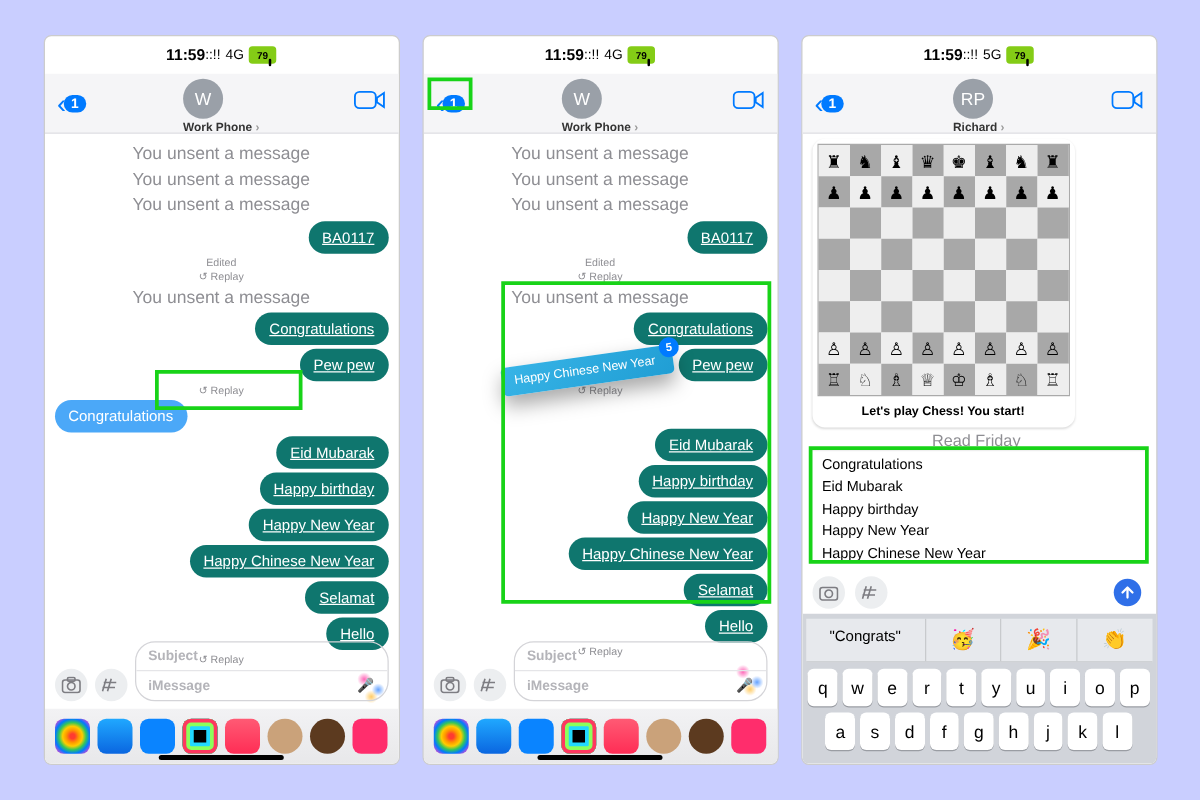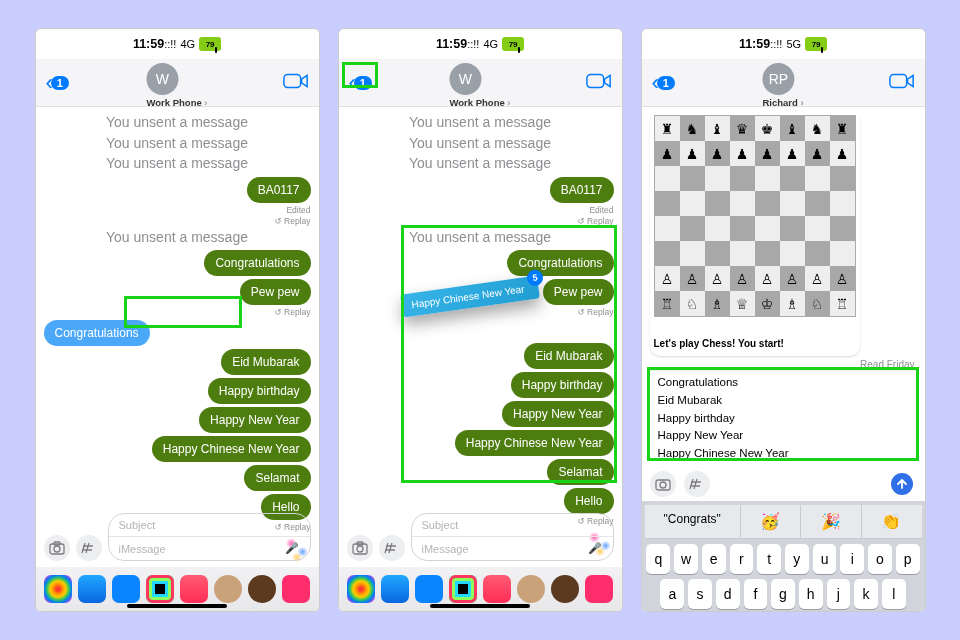--- a/index.html
+++ b/index.html
@@ -15,43 +15,43 @@
   .back-chevron{ font-size:22px; line-height:1; margin-right:-2px;}
   .back-badge{ background:#007aff; color:#fff; border-radius:10px; font-size:11px; padding:1px 6px; font-weight:600;}
   .avatar{ width:32px; height:32px; border-radius:50%; background:#9aa0a8; color:#fff; display:flex; align-items:center; justify-content:center; font-size:14px; font-weight:500;}
   .nav-center{ position:absolute; left:50%; transform:translateX(-50%); top:4px; text-align:center;}
   .contact-name{ font-size:9.5px; color:#333; margin-top:2px;font-weight:bold;}
   .contact-name::after{content:" ›"; color:#999;}
   .video-icon svg{ width:26px; height:18px; }
   .chat-body{ flex:1; overflow:hidden; position:relative; padding:6px 8px 0 8px; font-size:11px;}
   .sys-text{ text-align:center; color:#8e8e93; font-size:14px; line-height:1.4; margin-bottom:1px;}
   .bubble-row{ display:flex; justify-content:flex-end; margin:3px 0;}
-  .bubble{ background:#4d7c0f; color:#fff; padding:6px 11px; border-radius:14px; font-size:12px; max-width:200px;}
-  .meta-row{ text-align:right; color:#8e8e93; font-size:8.5px; margin-top:-1px; margin-bottom:2px;}
+  .bubble{ background:#0f766e; color:#fff; padding:6px 11px; border-radius:14px; font-size:12px; max-width:200px;text-decoration:underline;}
+  .meta-row{ text-align:center; color:#8e8e93; font-size:8.5px; margin-top:-1px; margin-bottom:2px;}
   .tapback-bubble{ background:#4ba8f8; color:#fff; padding:6px 11px; border-radius:14px; font-size:12px; display:inline-block;}
   .highlight{ border:3px solid #18d318; position:absolute; pointer-events:none;}
-  .input-area{ position:absolute; bottom:46px; left:0; right:0; padding:4px 8px; display:flex; align-items:flex-end; gap:6px;}
+  .input-area{ position:absolute; bottom:46px; left:0; right:0; padding:4px 8px; display:flex; align-items:flex-end; gap:6px;font-weight:bold;}
   .input-stack{ flex:1; border:1px solid #d4d4d8; border-radius:16px; overflow:hidden;}
   .subj-field{ border-bottom:1px solid #e5e5e8; padding:5px 10px; font-size:11px; color:#b4b4b9;}
   .msg-field{ padding:5px 10px; font-size:11px; color:#b4b4b9; display:flex; justify-content:space-between; align-items:center;}
   .round-btn{ width:26px; height:26px; border-radius:50%; background:#eceef0; display:flex; align-items:center; justify-content:center; color:#7d7d82;}
   .dock{ position:absolute; bottom:0; left:0; right:0; height:44px; background:linear-gradient(#f2f2f4,#e8e8ea); display:flex; align-items:center; justify-content:space-around; padding:0 6px;}
   .dock-app{ width:28px; height:28px; border-radius:7px; }
   .home-ind{ position:absolute; bottom:3px; left:50%; transform:translateX(-50%); width:100px; height:4px; background:#000; border-radius:3px;}
   .confetti{ width:28px; height:28px; background: radial-gradient(circle at 30% 30%, #f08, transparent 20%), radial-gradient(circle at 70% 60%, #06f, transparent 20%), radial-gradient(circle at 50% 80%, #fa0, transparent 20%); opacity:.6;}
   
   .flying-msg{ position:absolute; background:linear-gradient(135deg,#38b4e7,#209ed4); color:#fff; padding:6px 14px 6px 10px; font-size:10px; border-radius:4px; transform:rotate(-8deg); box-shadow:0 8px 16px rgba(0,0,0,.35);}
   .flying-badge{ position:absolute; top:-6px; right:-6px; width:16px; height:16px; border-radius:50%; background:#007aff; color:#fff; font-size:9px; display:flex; align-items:center; justify-content:center; font-weight:600;}
   
   .chess-card{ background:#fff; border-radius:10px; box-shadow:0 1px 2px rgba(0,0,0,.15); padding:4px; width:210px; margin-left:2px;}
   .chess-board{ width:100%; aspect-ratio:1; display:grid; grid-template-columns:repeat(8,1fr); grid-template-rows:repeat(8,1fr); border:1px solid #aaa;}
   .sq{ display:flex; align-items:center; justify-content:center; font-size:14px; line-height:1;}
   .dark{ background:#a8a8a8;} .light{ background:#eee;}
-  .chess-caption{ text-align:left; font-size:10px; font-weight:600; padding:21px 0 3px;}
-  .read-receipt{ text-align:right; font-size:10px; color:#8e8e93; margin:3px 4px 0 0;}
+  .chess-caption{ text-align:center; font-size:10px; font-weight:600; padding:7px 0 3px;}
+  .read-receipt{ text-align:center; font-size:13px; color:#8e8e93; margin:3px 4px 0 0;}
   .compose-box{ margin:10px 6px 2px 6px; border:1px solid #d0d0d5; border-radius:14px; padding:6px 10px; min-height:22px; font-size:12.5px; display:flex; justify-content:space-between; align-items:flex-start;}
   .caret::after{content:"|"; color:#007aff; animation:none;}
   .suggest-list{ margin:0 6px; border-top:1px solid #eee; padding:3px 10px 6px; font-size:11.5px; line-height:1.55; display:flex; flex-direction:column;}
   .compose-tool-row{ display:flex; align-items:center; gap:8px; padding:2px 8px 4px;}
   .send-btn{ width:22px; height:22px; border-radius:50%; background:#2f6fe8; display:flex; align-items:center; justify-content:center; color:#fff; margin-left:auto; margin-right:4px;}
   .kb{ background:#d1d4da; padding:4px 3px 6px; }
   .kb-pred{ display:flex; background:#e7e9ed; border-bottom:1px solid #c8cacd;}
   .kb-pred-cell{ flex:1; text-align:center; padding:7px 0; font-size:12px; border-right:1px solid #c8cacd;}
   .kb-pred-cell:last-child{border-right:none;}
   .kb-row{ display:flex; gap:4px; margin:5px 2px; justify-content:center;}

